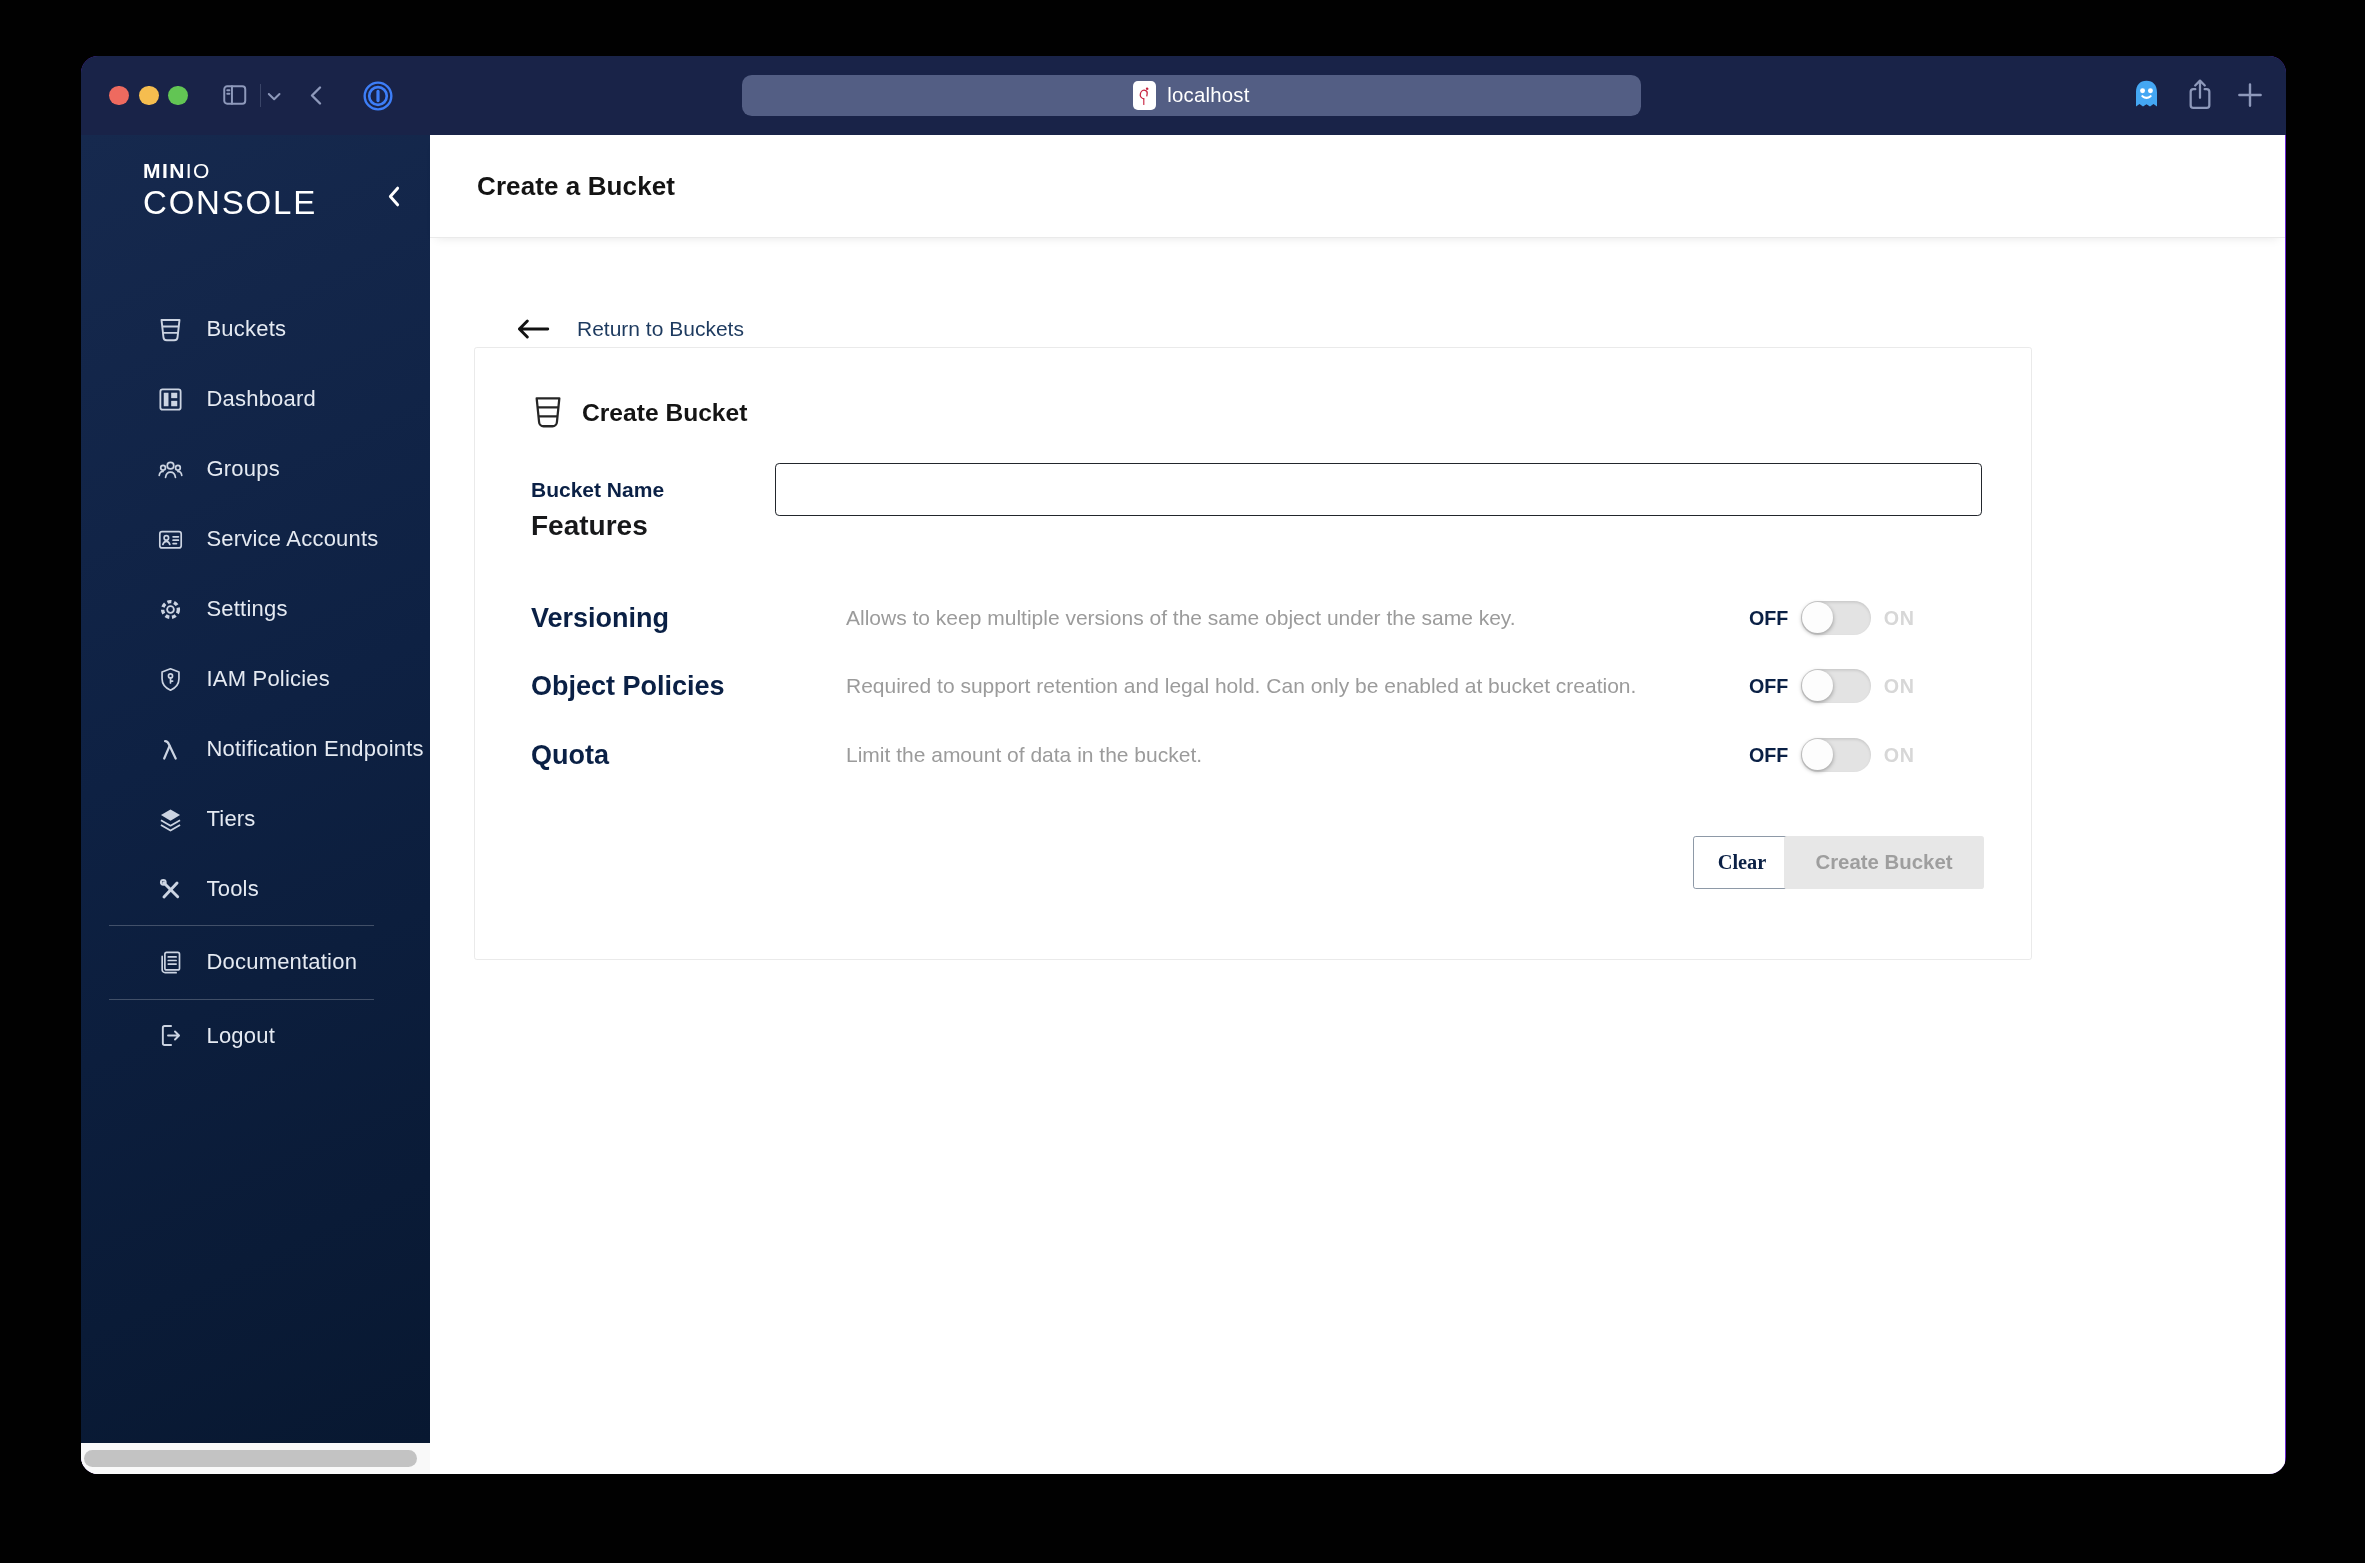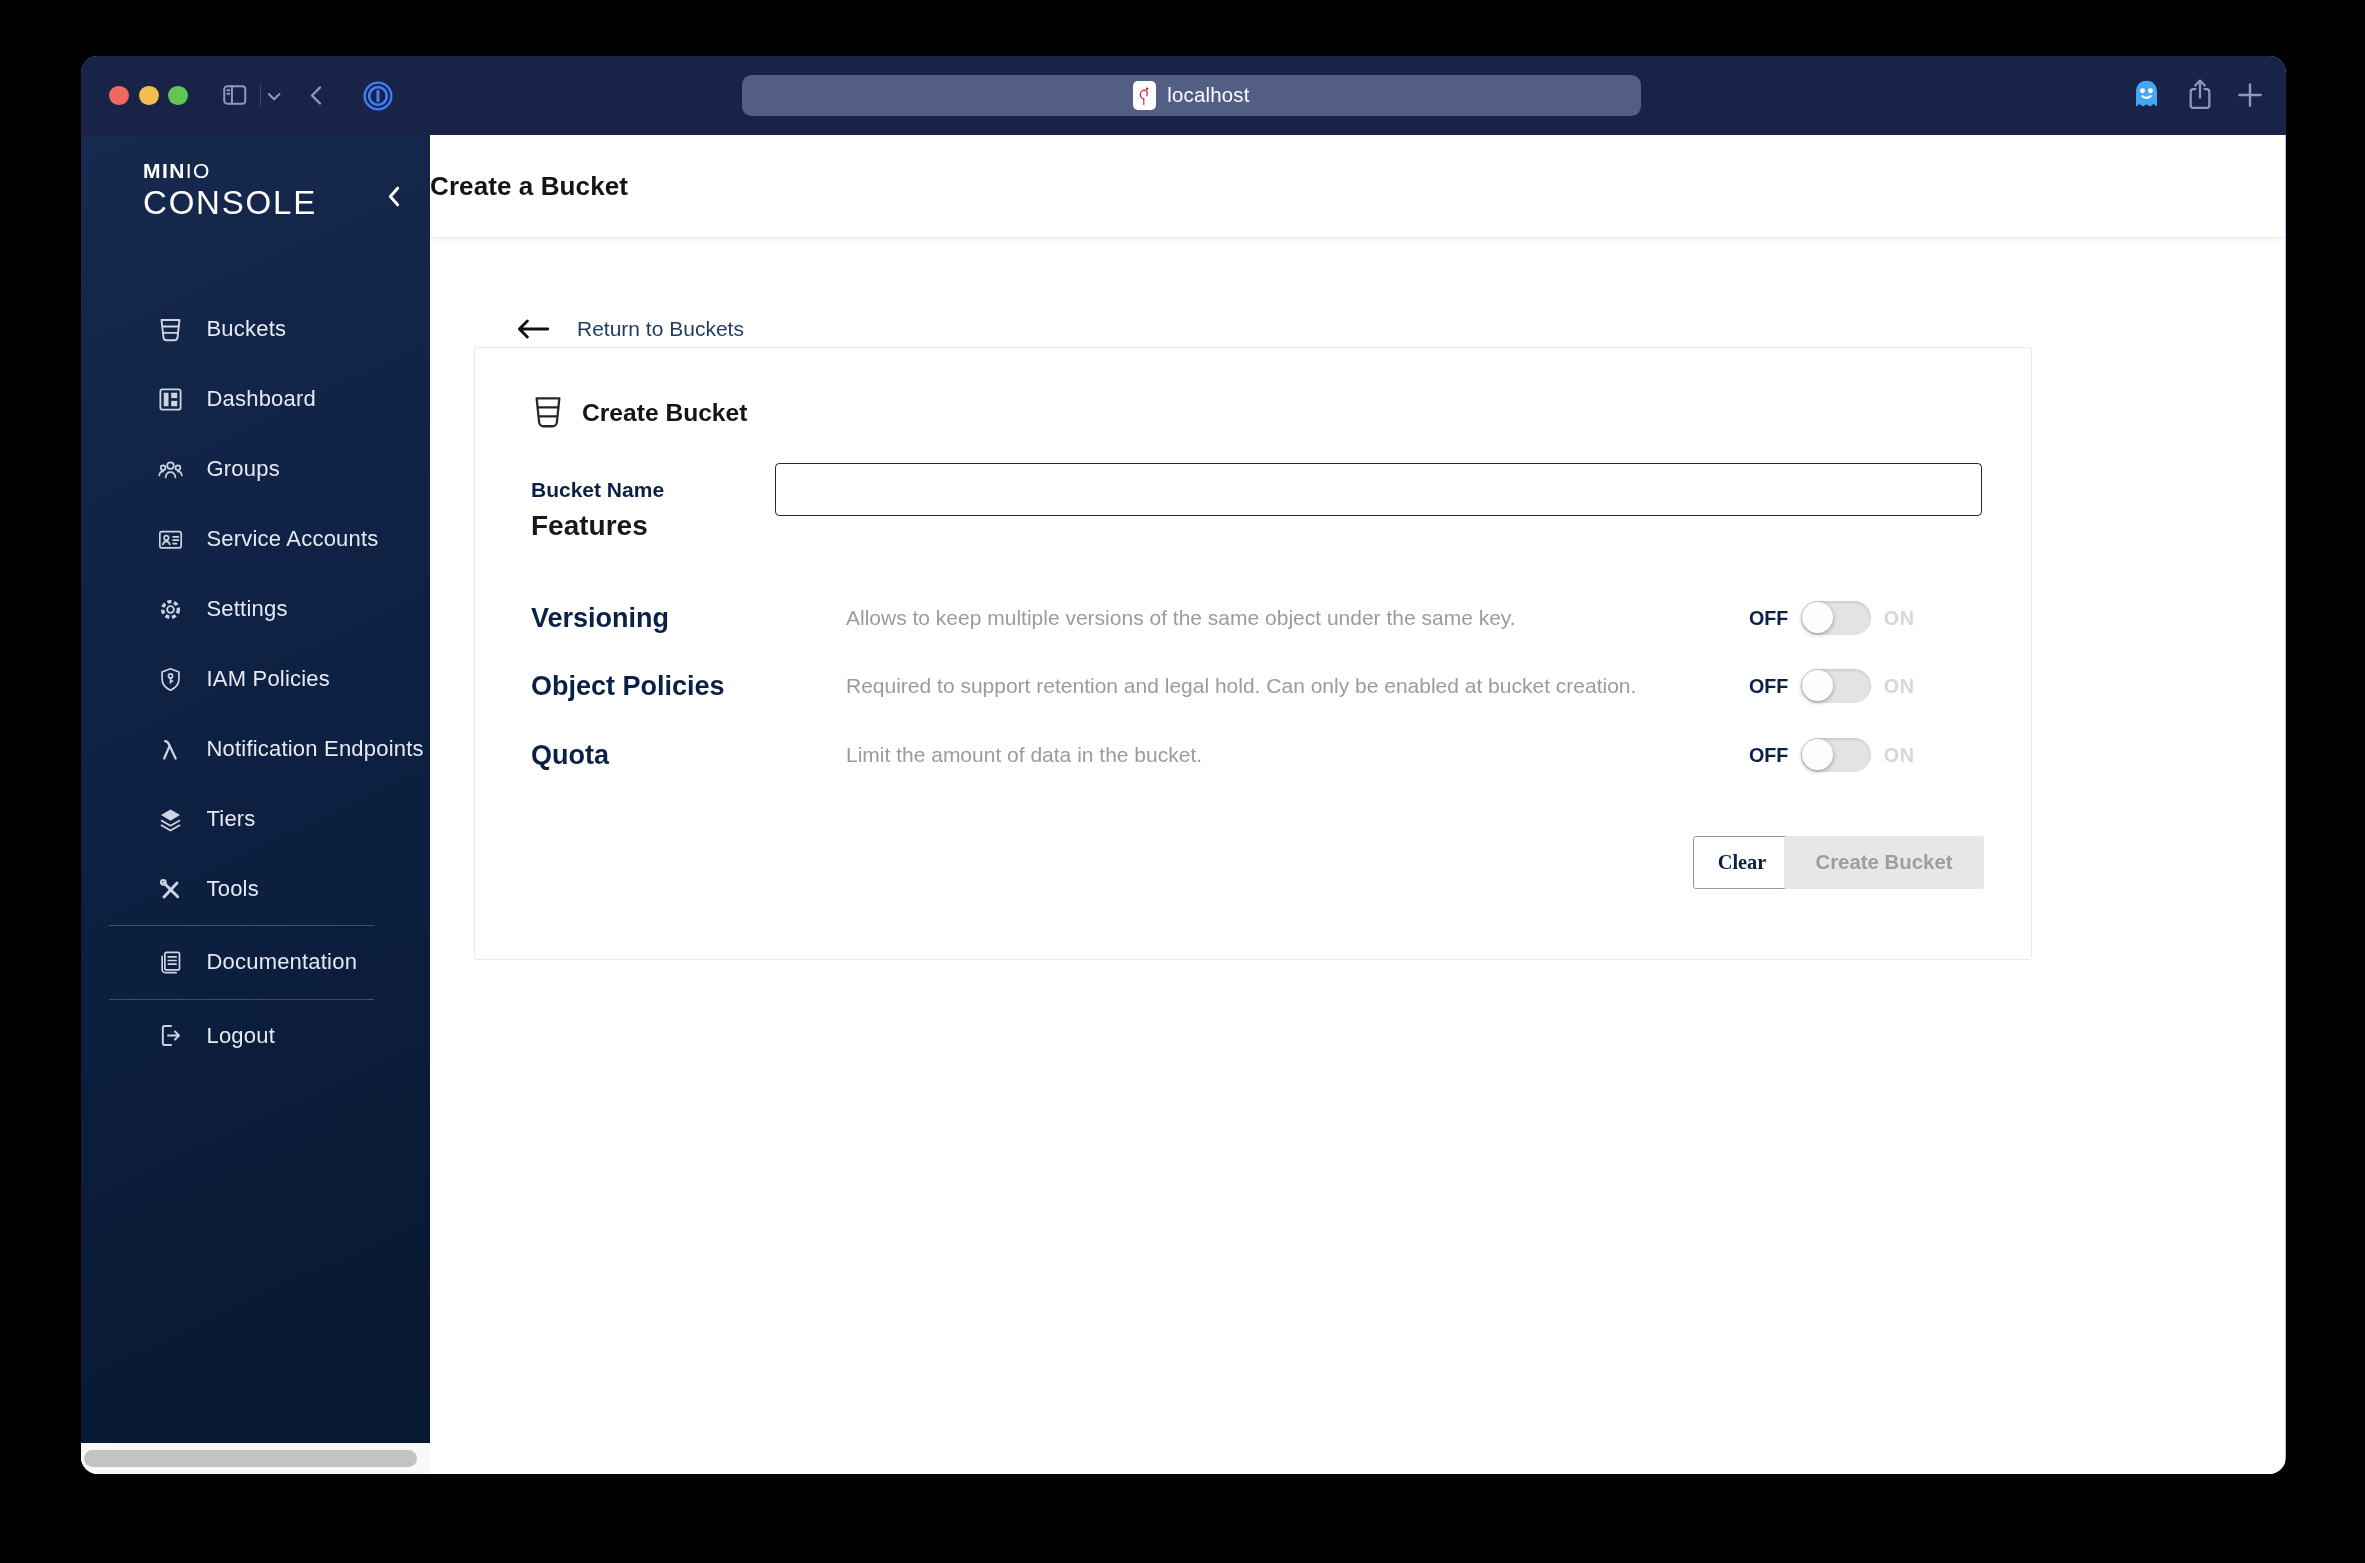--- a/index.html
+++ b/index.html
@@ -1,21 +1,21 @@
 <!DOCTYPE html>
 <html style="font-size:11.3px"><head>
 <meta charset="utf-8">
 <style>
   * { margin:0; padding:0; box-sizing:border-box; }
   html,body { width:2366px; height:1564px; background:#010101; font-family:"Liberation Sans", sans-serif; }
   .stage { position:relative; width:2366px; height:1564px; background:#010101; overflow:hidden; }
 
   
   .window { position:absolute; left:81px; top:56px; width:2205px; height:1418px;
-            border-radius:17px; overflow:hidden; background:#c4b5fd; }
+            border-radius:17px; overflow:hidden; background:#6d28d9; }
 
   
   .titlebar { position:absolute; left:0; top:0; width:100%; height:79px; background:#192348; }
   .traffic { position:absolute; top:29.5px; width:19.7px; height:19.7px; border-radius:50%; }
   .t-close { left:28px;  background:#ee6a5f; }
   .t-min   { left:58px;  background:#f5bd4f; }
   .t-zoom  { left:87px; background:#62c554; }
   .tb-icon { position:absolute; color:#8e99bb; }
   .tb-divider { position:absolute; left:179px; top:28px; width:1.4px; height:22.5px; background:#3a4568; }
   .addressbar { position:absolute; left:661px; top:19px; width:899px; height:41px;
@@ -38,21 +38,21 @@
   .menu-item { height:70px; display:flex; align-items:center; padding-left:75px; gap:22.5px; cursor:pointer; }
   .menu-item .mi-icon { width:28px; height:28px; color:#ccd4e2; flex:0 0 28px; display:flex; align-items:center; justify-content:center; }
   .menu-item .mi-label { color:#e5eaf2; font-size:22px; letter-spacing:0.2px; white-space:nowrap; }
   .menu-divider { height:0.7px; background:rgba(255,255,255,0.22); margin:1.4px 56px 1.4px 28px; }
   .scroll-strip { position:absolute; left:0; top:1308px; width:100%; height:31px; background:#f9f9f9; }
   .scroll-thumb { position:absolute; left:2.8px; top:7px; width:333px; height:17px; border-radius:8.4px; background:#c3c3c3; }
 
   
   .main { position:absolute; left:349px; top:79px; width:1855px; height:1339px; background:#ffffff; }
   .page-header { position:absolute; left:0; top:0; width:100%; height:103px; background:#ffffff;
-                 display:flex; align-items:center; 
+                 display:flex; align-items:center; padding-left:47px;
                  border-bottom:0.7px solid #eaeaea; box-shadow:0 5.6px 9.8px -5.6px rgba(0,0,0,0.10); }
   .page-title { font-size:26px; font-weight:700; color:#141414; letter-spacing:0.1px; }
 
   .back-link { position:absolute; left:86px; top:174px; height:39px; display:flex; align-items:center; gap:27px; cursor:pointer; }
   .back-link .bl-text { color:#1d3a5f; font-size:21px; }
   .back-link .bl-arrow { color:#121212; }
 
   .card { position:absolute; left:44px; top:212px; width:1558px; height:613px;
           background:#ffffff; border:1.4px solid #eaeaea; border-radius:2.8px; }
   .card-header { position:absolute; left:56px; top:46px; display:flex; align-items:center; gap:17px; }

